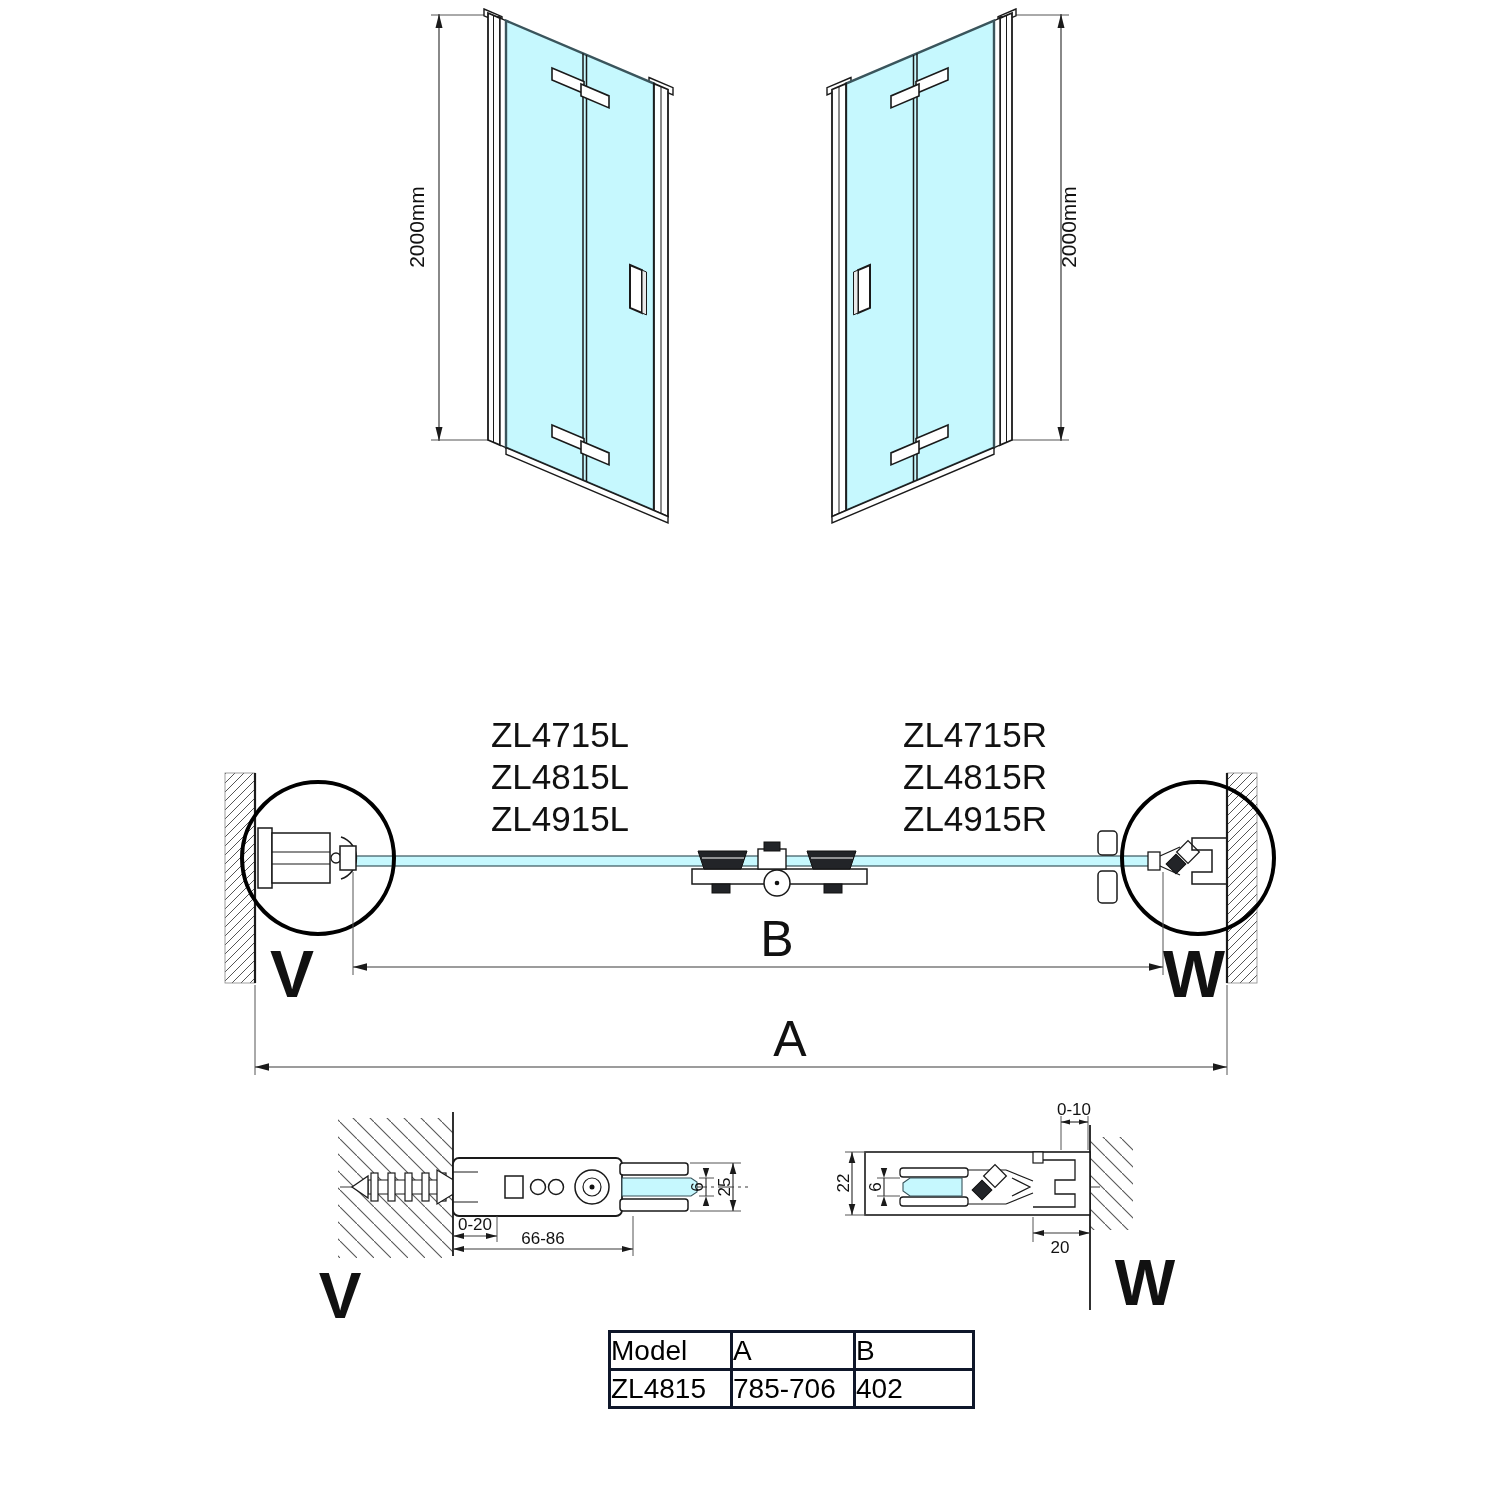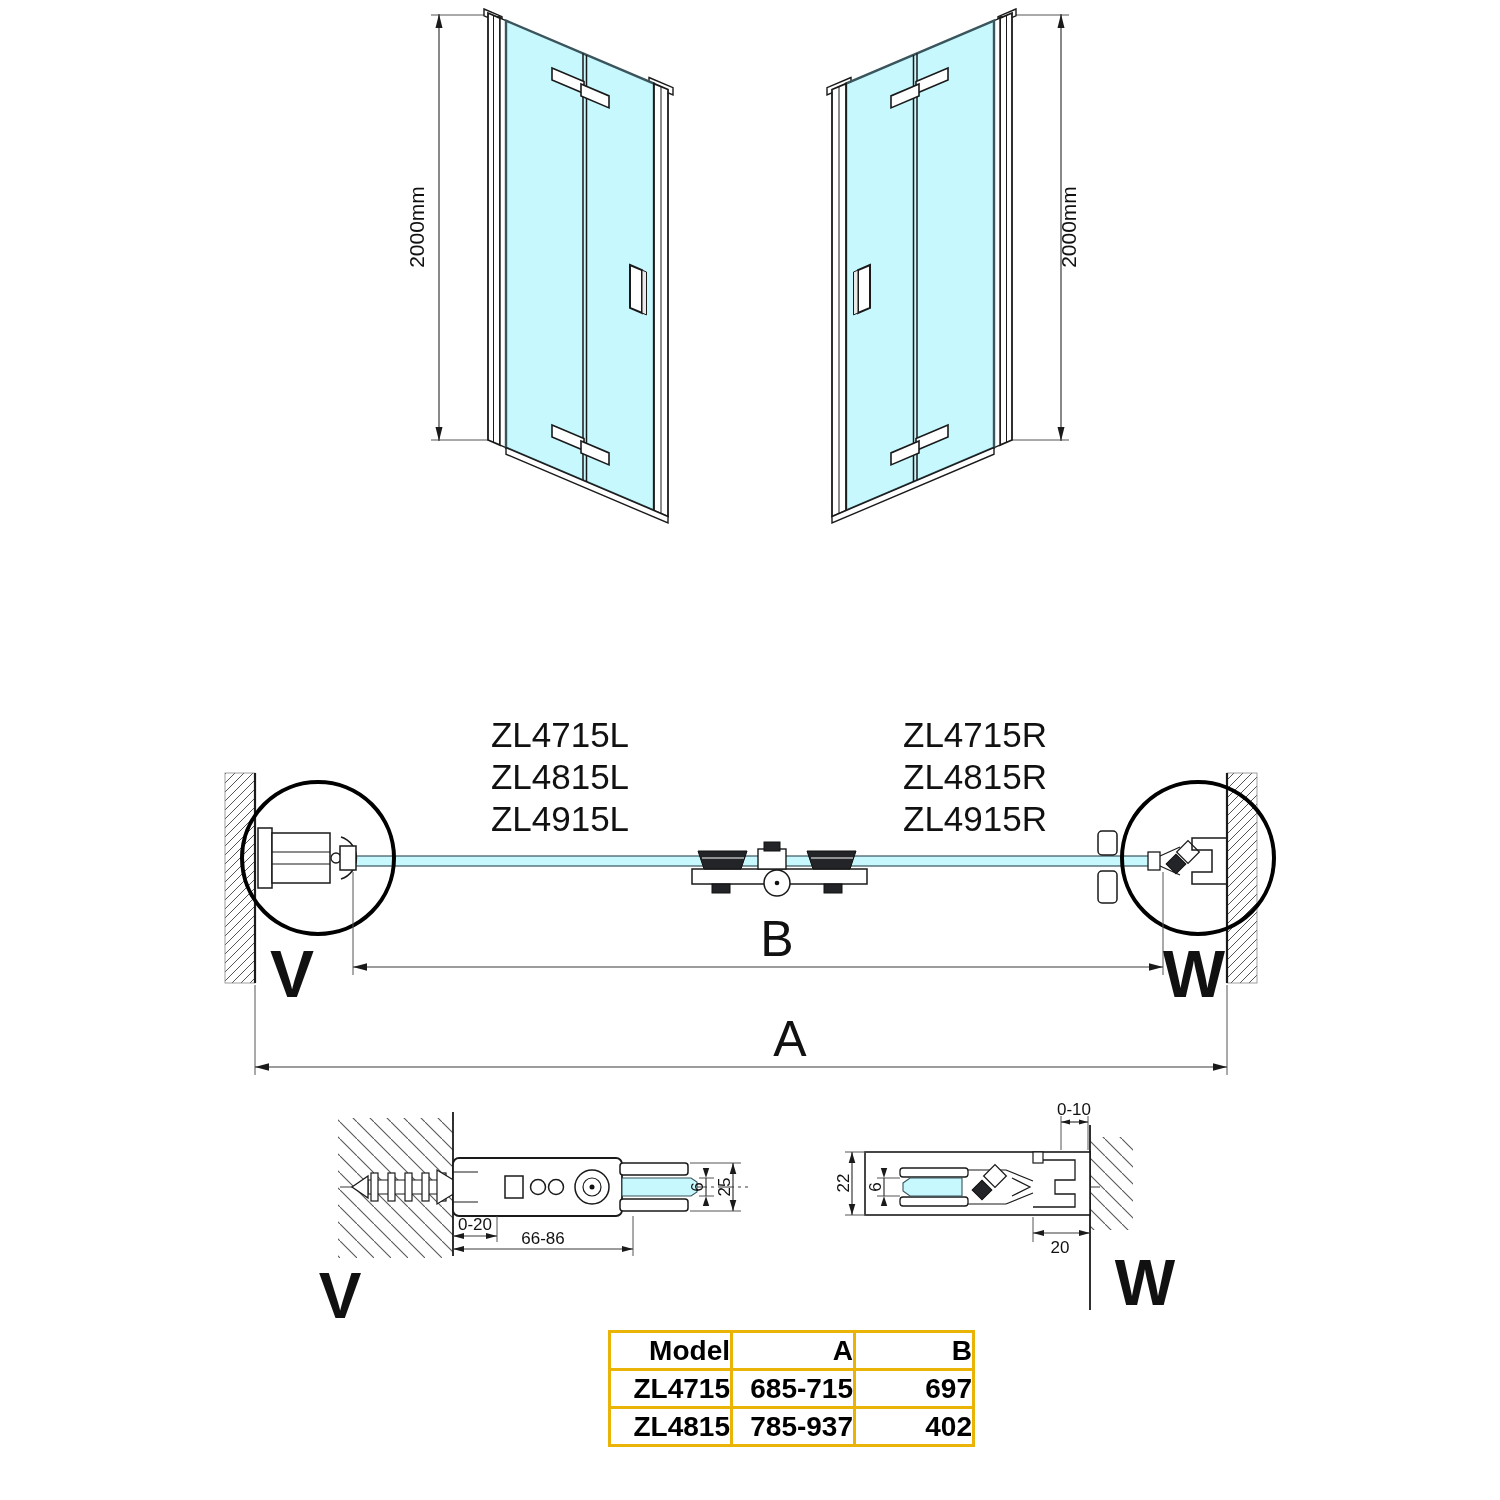--- a/index.html
+++ b/index.html
@@ -15,22 +15,22 @@
   .arr{fill:#1a1a1a;stroke:none;}
   .lbl-model{font-size:35px;}
   .lbl-dim{font-size:17px;}
   .lbl-2000{font-size:21px;}
   .lbl-AB{font-size:50px;}
   .lbl-VW{font-size:66px;font-weight:bold;}
   .lbl-VW2{font-size:64px;font-weight:bold;}
   .dark{fill:#222428;stroke:#111;}
   #size-table{position:absolute;left:608px;top:1330px;border-collapse:collapse;
       background:#fff;table-layout:fixed;}
-  #size-table th,#size-table td{border:3px solid #eab308;font-size:28px;font-weight:bold;
-      text-align:right;padding:0;height:35px;}
+  #size-table th,#size-table td{border:3px solid #0f172a;font-size:28px;font-weight:normal;
+      text-align:left;padding:0;height:35px;}
   #size-table col.c1{width:122px}#size-table col.c2{width:123px}#size-table col.c3{width:119px}
 </style>
 </head>
 <body>
 
 <div id="canvas">
 <svg width="1500" height="1500" viewBox="0 0 1500 1500">
   <defs>
     <pattern id="hatchPlan" width="9" height="9" patternUnits="userSpaceOnUse">
       <path d="M0,9 L9,0" stroke="#555" stroke-width="1"></path>
@@ -286,24 +286,19 @@
       </colgroup>
   <thead>
     <tr>
       <th>Model</th>
       <th>A</th>
       <th>B</th>
     </tr>
   </thead>
   <tbody>
     <tr>
-      <td>ZL4715</td>
-      <td>685-715</td>
-      <td>697</td>
-    </tr>
-    <tr>
       <td>ZL4815</td>
-      <td>785-937</td>
+      <td>785-706</td>
       <td>402</td>
     </tr>
   </tbody>
 </table>
 </div>
 
 </body></html>

